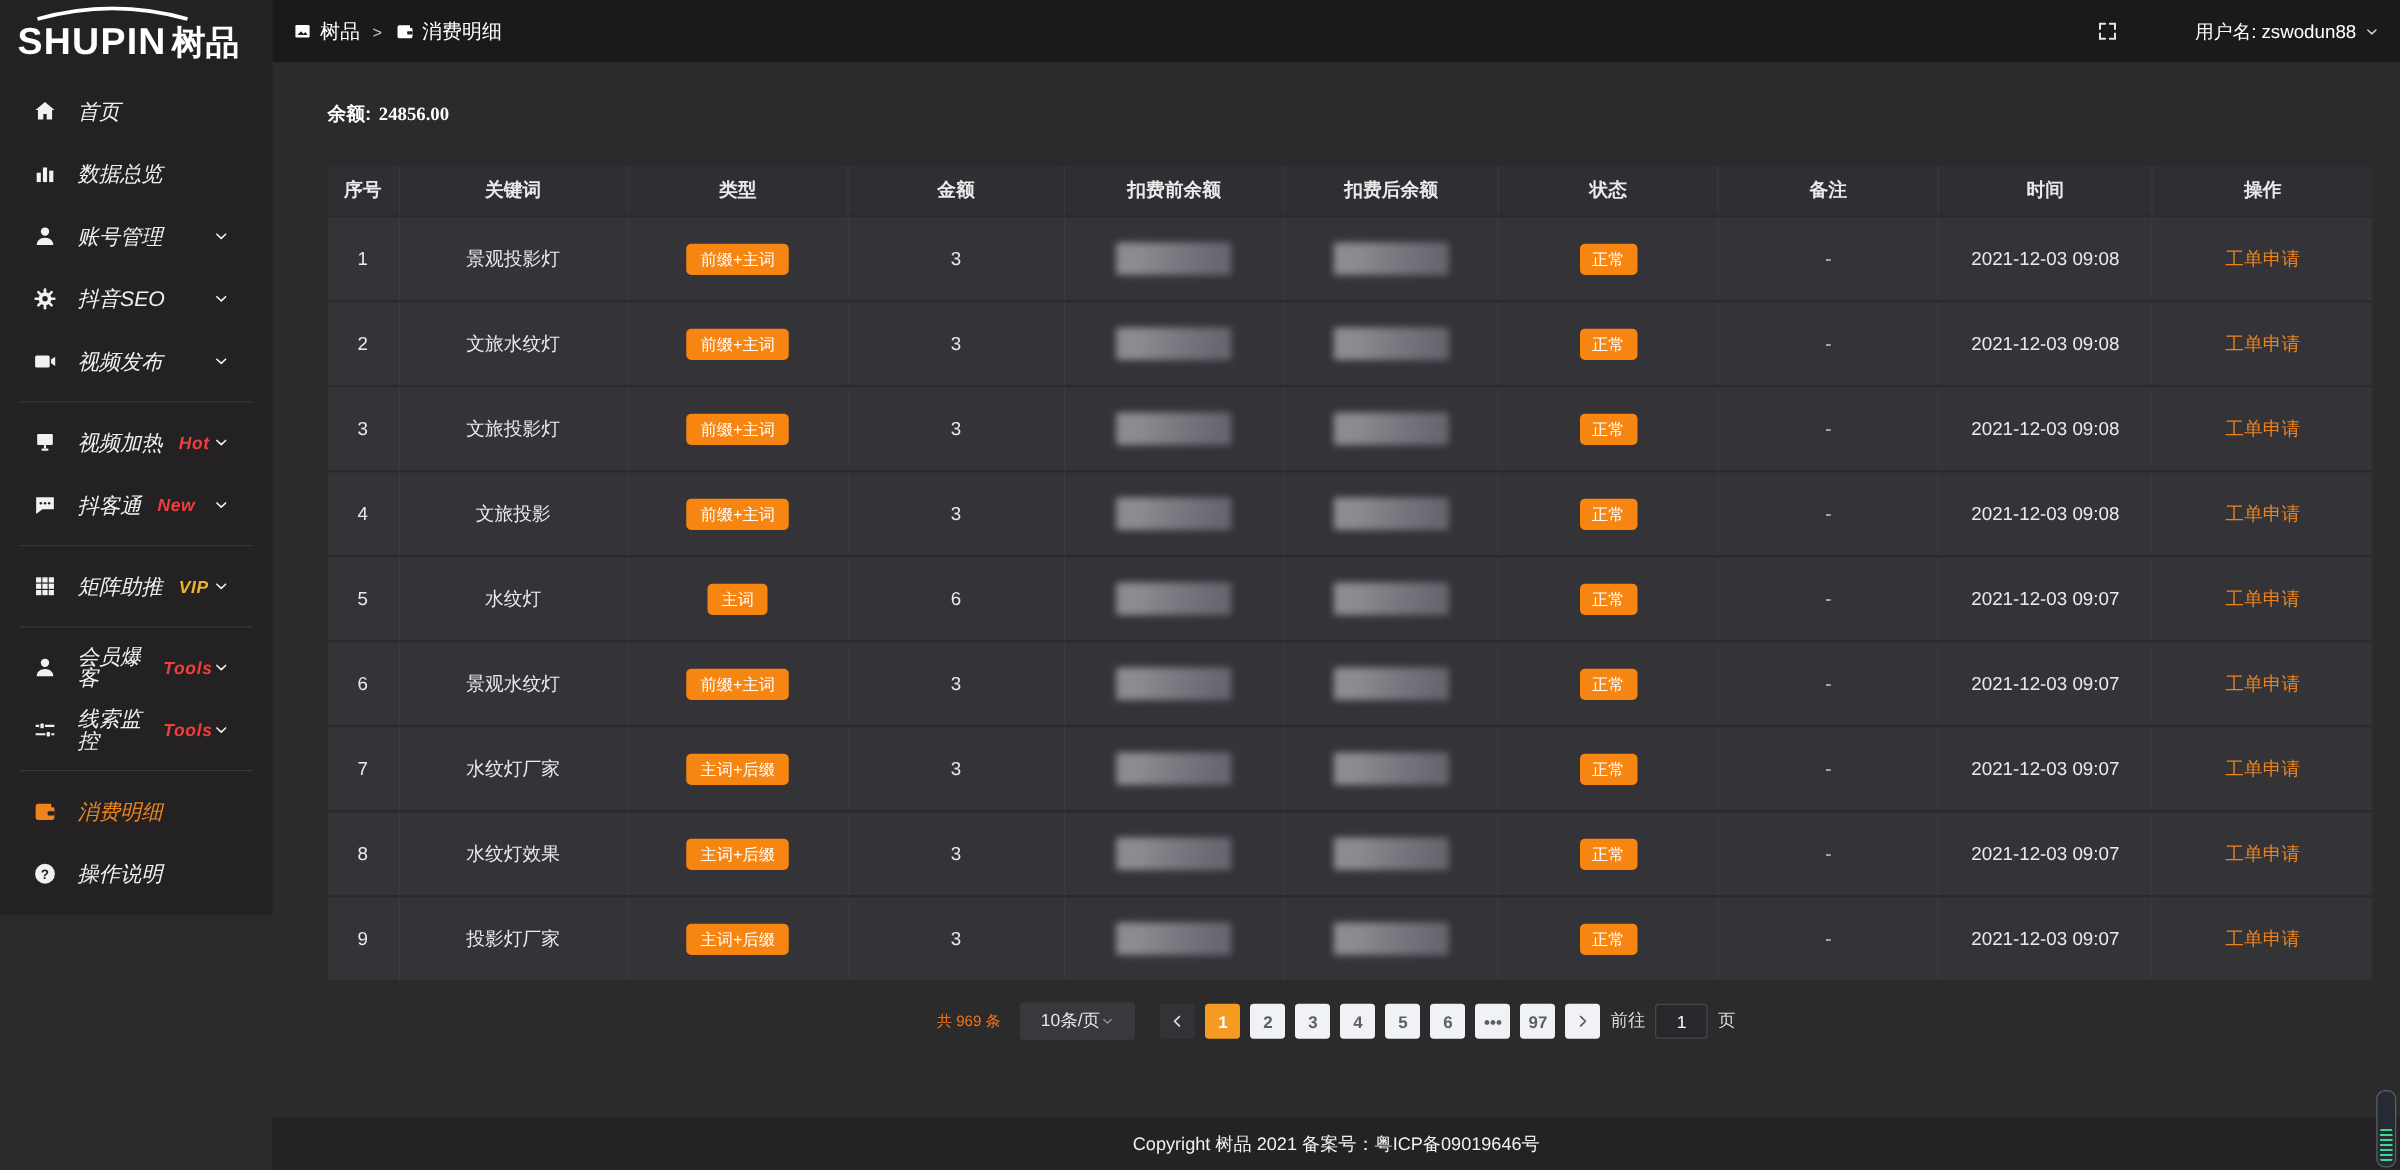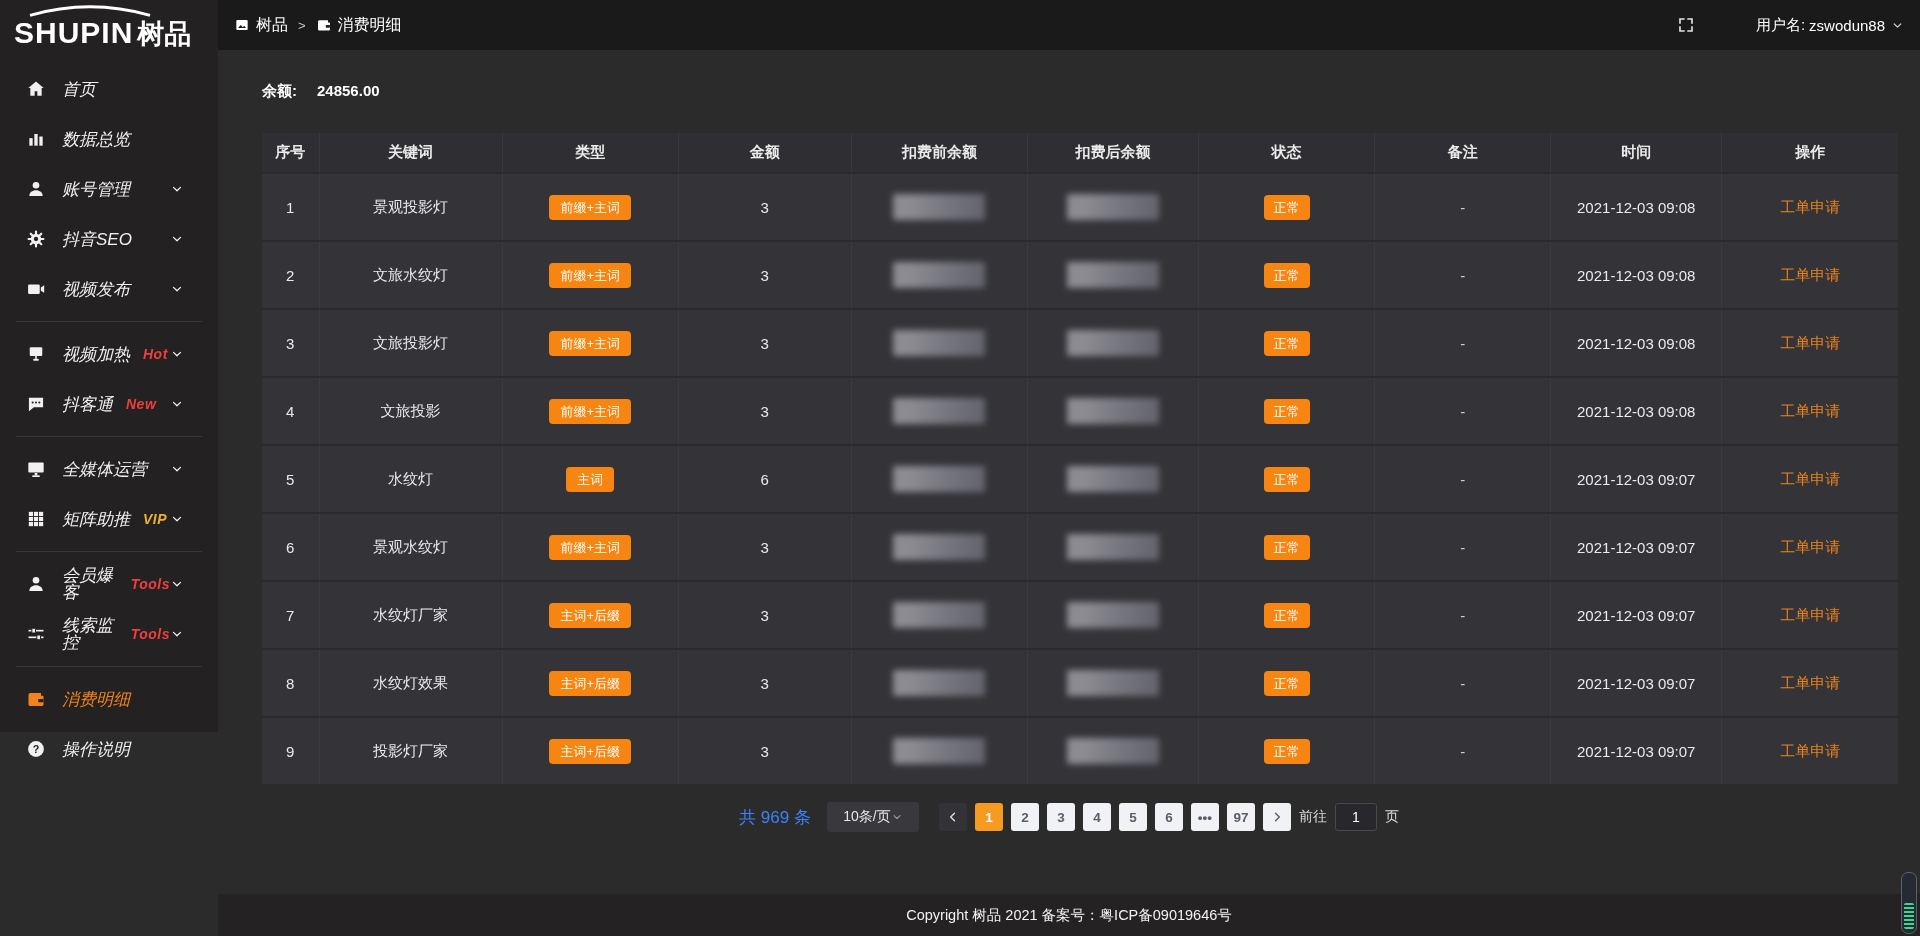--- a/index.html
+++ b/index.html
@@ -37,41 +37,41 @@
   .crumb { display:flex; align-items:center; gap:6px; cursor:pointer; }
   .crumb .ic { width:16px; height:16px; color:#fff; }
   .crumb-sep { color:#c5c5c5; font-size:13px; }
   .topbar-right { margin-left:auto; display:flex; align-items:center; gap:20px; }
   .fullscreen-btn { width:18px; height:18px; color:#e3e3e3; cursor:pointer; }
   .user-box { display:flex; align-items:center; gap:4px; color:#fff; font-size:15px; cursor:pointer;margin-left:41px; }
   .user-box .ic { width:13px; height:13px; color:#d0d0d0; margin-left:2px; }
 
   .content { position:absolute; top:50px; left:0; right:0; bottom:0; background:#2c2b2b; }
   .balance { margin:32px 0 0 44px; font-size:15px; font-weight:bold; color:#fff; }
-  .balance-value { margin-left:20px; }
+  .balance-value { margin-left:6px;font-family:Liberation Serif, serif; }
 
   .table-wrap { margin:32px 22px 0 44px; }
   table { width:100%; border-collapse:collapse; table-layout:fixed; background:#343338; }
   th { background:#2f2e33; height:40px; font-size:15px; font-weight:bold; color:#eaeaea; text-align:center;
        border-right:1px solid #3a383d; border-bottom:2px solid #2b2a2d; }
   th:last-child { border-right:none; }
   td { height:68px; text-align:center; font-size:15px; color:#eaeaea;
        border-right:1px solid #3d3b40; border-bottom:2px solid #2b2a2d; }
   td:last-child { border-right:none; }
   .type-badge { display:inline-block; background:var(--accent); color:#fff; font-size:13px; padding:6px 11px; border-radius:4px; line-height:1; }
   .status-badge { display:inline-block; background:var(--accent); color:#fff; font-size:13px; padding:6px 10px; border-radius:4px; line-height:1; }
   .blur-block { width:92px; height:26px; margin:0 auto; border-radius:2px;
        background:linear-gradient(100deg,#9b9ba1 20%,#84848c 55%,#70707a 90%);
        filter:blur(3px); opacity:.85; }
   .note-dash { color:#cfcfcf; }
   .action-link { color:var(--link); cursor:pointer; }
 
   
   .pagination { margin-top:16px; display:flex; align-items:center; justify-content:center; gap:8px; }
-  .page-total { color:#3b82f6; font-size:17px; margin-right:8px; }
+  .page-total { color:#f97316; font-size:12px; margin-right:8px; }
   .page-size-select { background:#39383d; color:#e6e6e6; height:30px; min-width:92px; padding:0 10px;
        border-radius:3px; display:flex; align-items:center; justify-content:center; 
        font-size:14px; margin-right:12px; cursor:pointer; }
   .page-size-select .ic { width:12px; height:12px; color:#9a9a9a; }
   .page-btn { min-width:28px; height:28px; padding:0 4px; border-radius:3px; background:#f0f2f5; color:#5a5e66;
        font-size:13.5px; font-weight:bold; display:flex; align-items:center; justify-content:center; cursor:pointer; }
   .page-btn .ic { width:14px; height:14px; }
   .page-btn.dark { background:#333237; color:#dedede; }
   .page-btn.active { background:var(--active-page); color:#fff; }
   .pages { display:flex; gap:8px; }
@@ -204,37 +204,20 @@
         </span>
     <span class="nav-label">抖客通</span>
   <span class="nav-badge" style="color: rgb(240, 62, 62);">New</span>
         <span class="ic nav-chevron" style="width: 14px; height: 14px;">
           <svg viewBox="0 0 24 24">
             <path d="M6 9.2 12 15l6-5.8" fill="none" stroke="currentColor" stroke-width="2.2" stroke-linecap="round" stroke-linejoin="round"></path>
           </svg>
         </span>
       </div>
       <div class="nav-divider"></div>
-      <div class="nav-item">
-    <span class="ic" style="width: 20px; height: 20px;">
-          <svg viewBox="0 0 24 24">
-            <g fill="currentColor">
-              <rect x="2.8" y="4.2" width="18.4" height="12" rx="1.2"></rect>
-              <rect x="10.4" y="16.8" width="3.2" height="2.6"></rect>
-              <rect x="7.4" y="19.6" width="9.2" height="2" rx="1"></rect>
-            </g>
-          </svg>
-        </span>
-    <span class="nav-label">全媒体运营</span>
-  <span class="ic nav-chevron" style="width: 14px; height: 14px;">
-          <svg viewBox="0 0 24 24">
-            <path d="M6 9.2 12 15l6-5.8" fill="none" stroke="currentColor" stroke-width="2.2" stroke-linecap="round" stroke-linejoin="round"></path>
-          </svg>
-        </span>
-      </div>
       <div class="nav-item">
     <span class="ic" style="width: 20px; height: 20px;">
           <svg viewBox="0 0 24 24">
             <g fill="currentColor">
               <rect x="3.4" y="3.4" width="5" height="5"></rect>
               <rect x="9.5" y="3.4" width="5" height="5"></rect>
               <rect x="15.6" y="3.4" width="5" height="5"></rect>
               <rect x="3.4" y="9.5" width="5" height="5"></rect>
               <rect x="9.5" y="9.5" width="5" height="5"></rect>
               <rect x="15.6" y="9.5" width="5" height="5"></rect>

